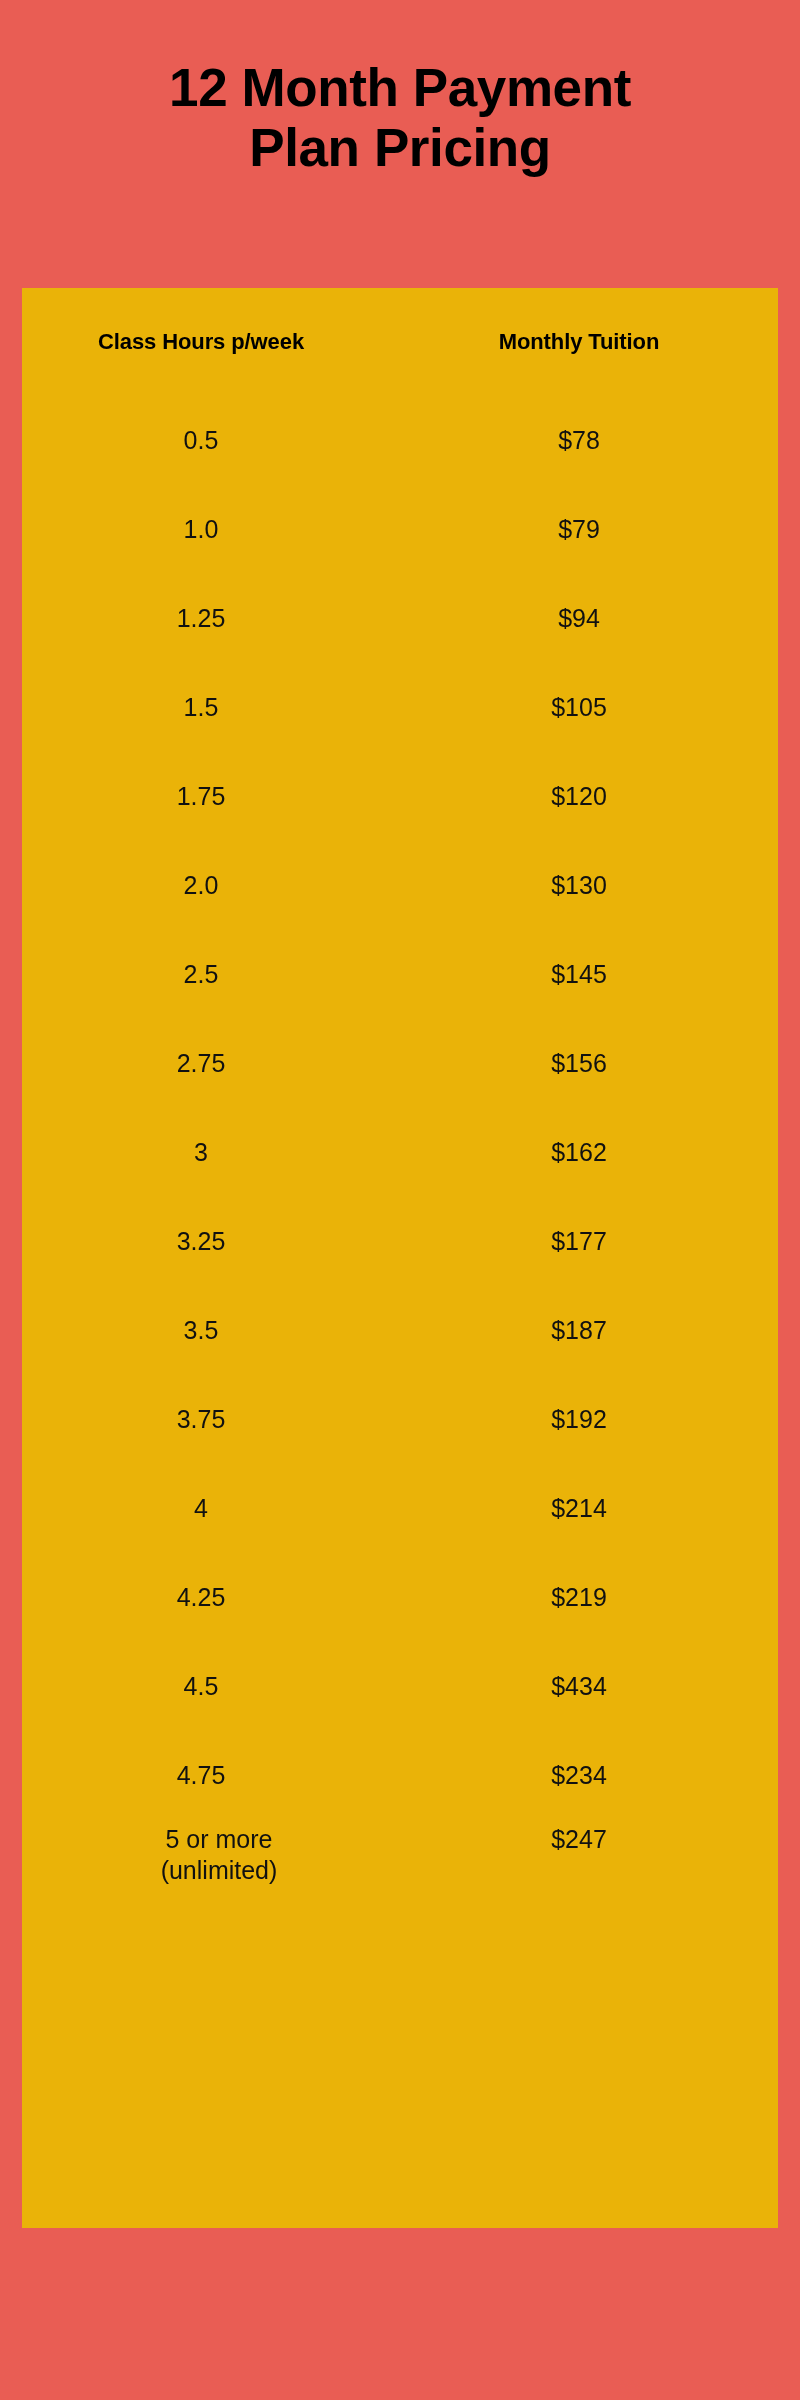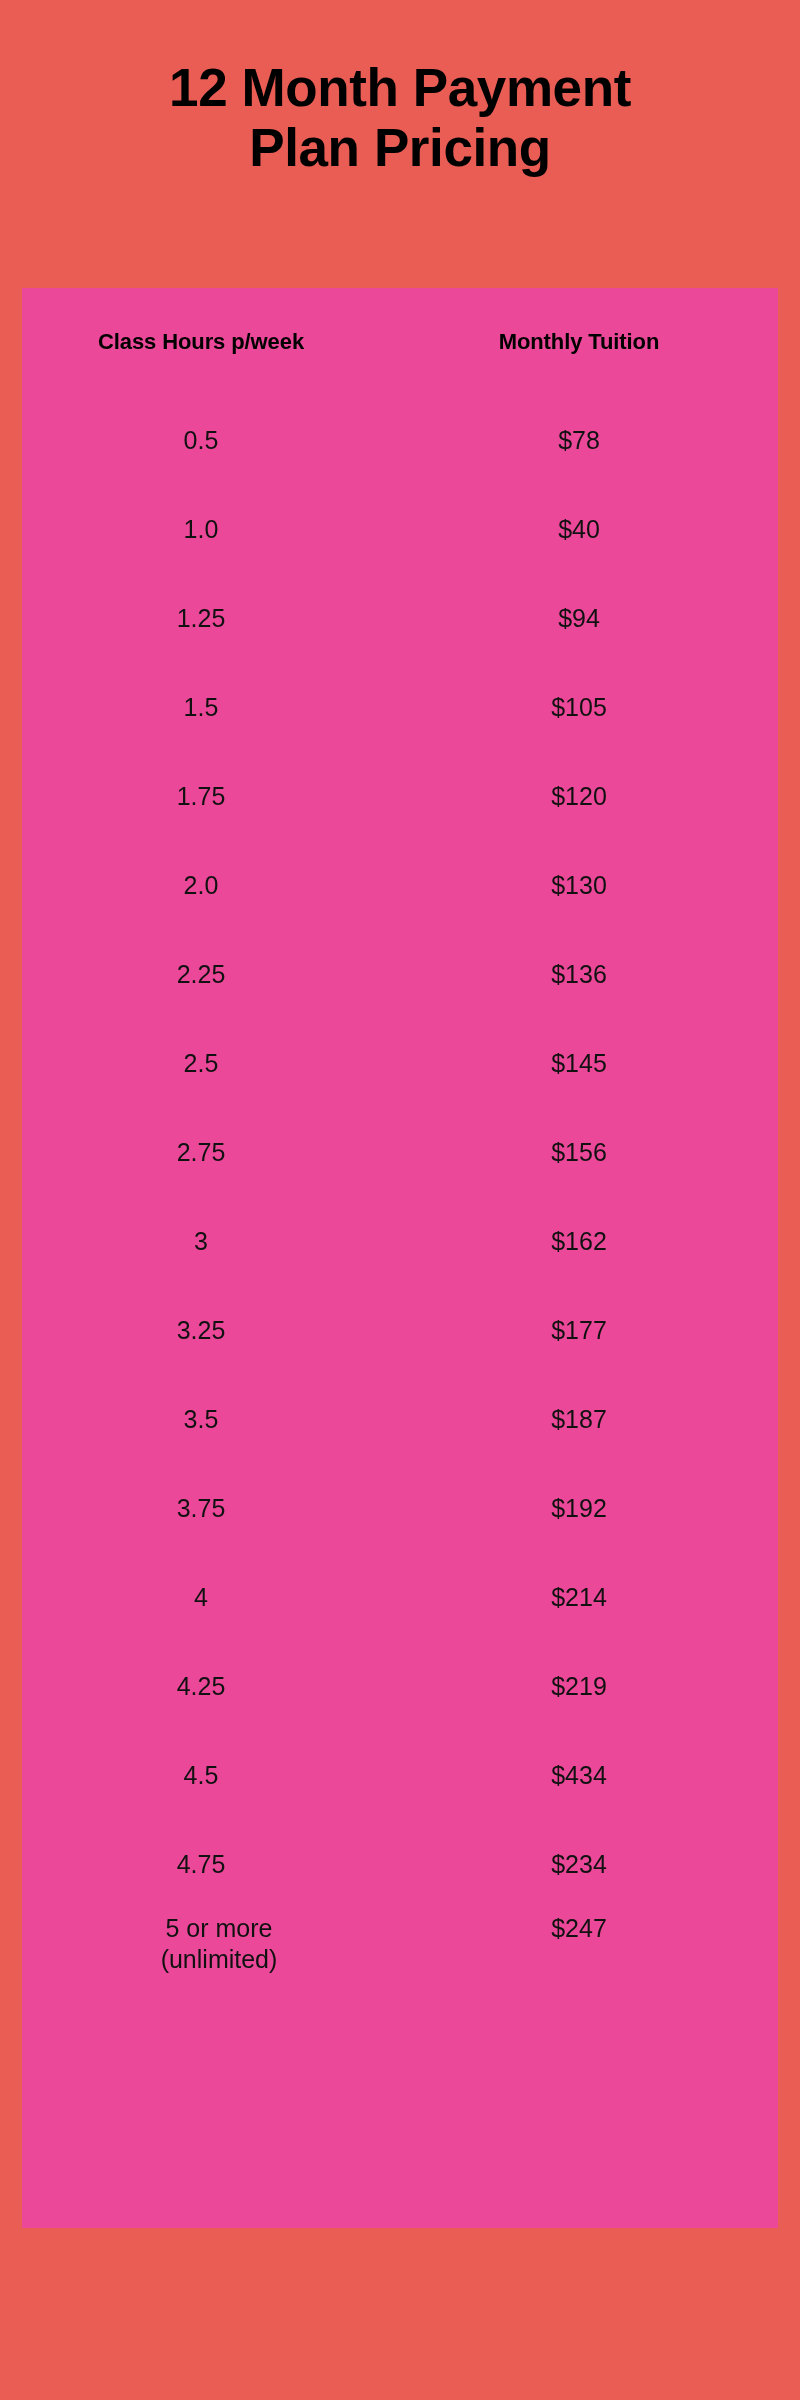--- a/index.html
+++ b/index.html
@@ -44,21 +44,21 @@
     letter-spacing: -0.4px;
   }
 
   
   .card {
     position: absolute;
     left: 22px;
     top: 288px;
     width: 756px;
     height: 1940px;
-    background: #ec4899;
+    background: #eab308;
   }
 
   
   .pricing-table {
     position: absolute;
     left: 0;
     top: 0;
     width: 756px;
     border-collapse: collapse;
     table-layout: fixed;
@@ -121,41 +121,37 @@
           <th>Monthly Tuition</th>
         </tr>
       </thead>
       <tbody id="table-body">
           <tr>
             <td>0.5</td>
             <td>$78</td>
           </tr>
           <tr>
             <td>1.0</td>
-            <td>$40</td>
+            <td>$79</td>
           </tr>
           <tr>
             <td>1.25</td>
             <td>$94</td>
           </tr>
           <tr>
             <td>1.5</td>
             <td>$105</td>
           </tr>
           <tr>
             <td>1.75</td>
             <td>$120</td>
           </tr>
           <tr>
             <td>2.0</td>
             <td>$130</td>
-          </tr>
-          <tr>
-            <td>2.25</td>
-            <td>$136</td>
           </tr>
           <tr>
             <td>2.5</td>
             <td>$145</td>
           </tr>
           <tr>
             <td>2.75</td>
             <td>$156</td>
           </tr>
           <tr>

